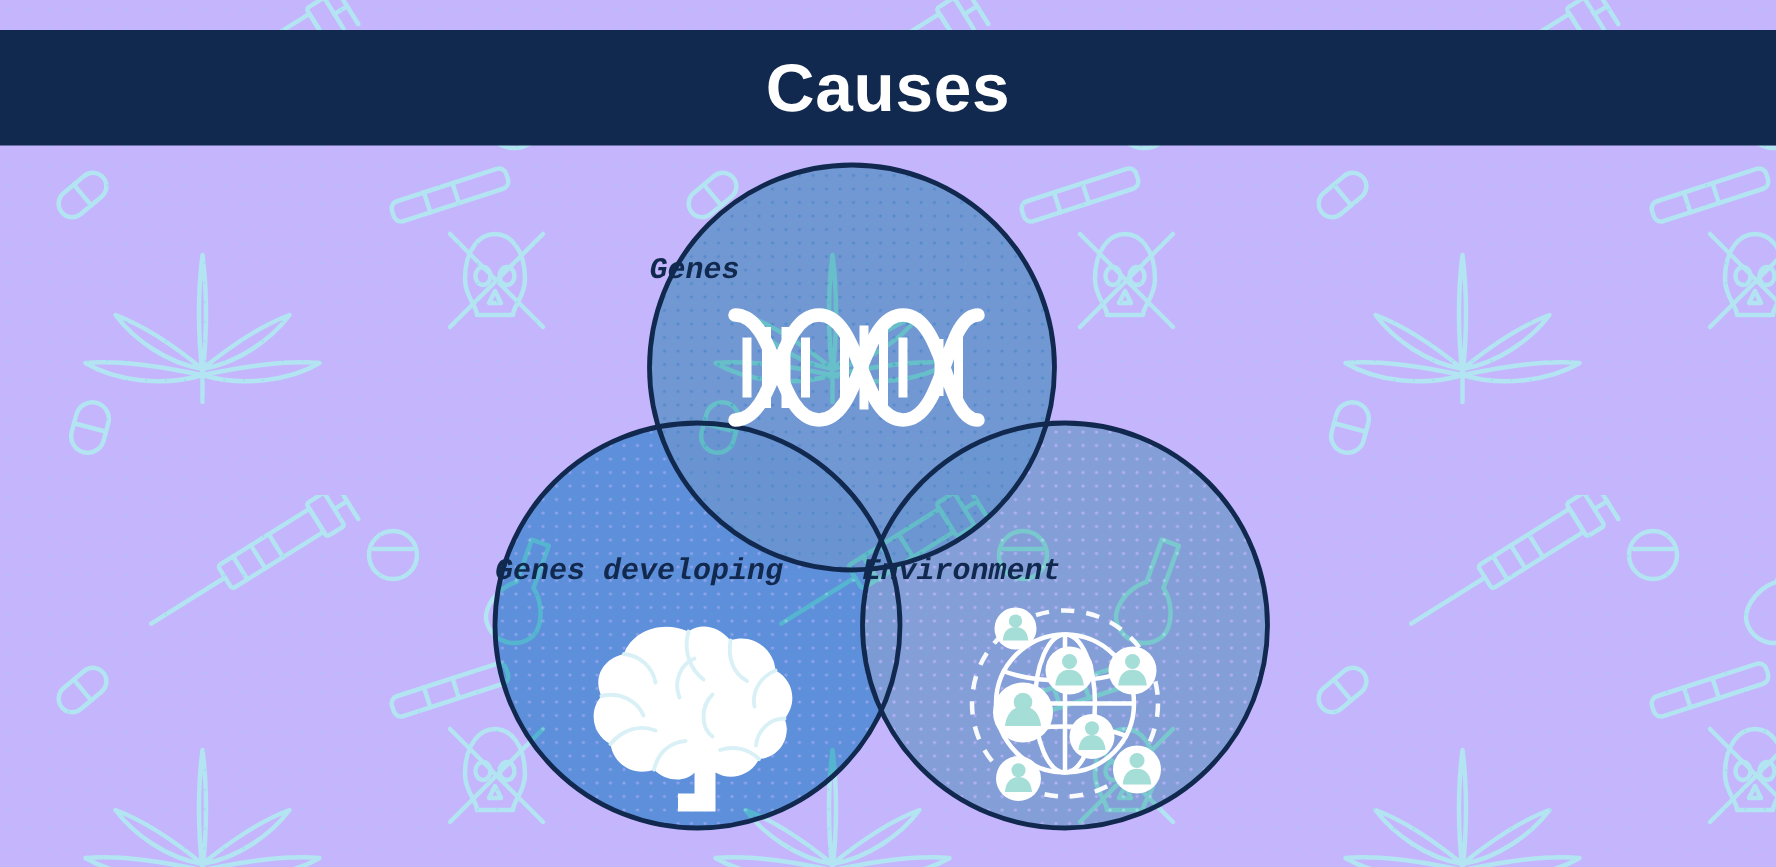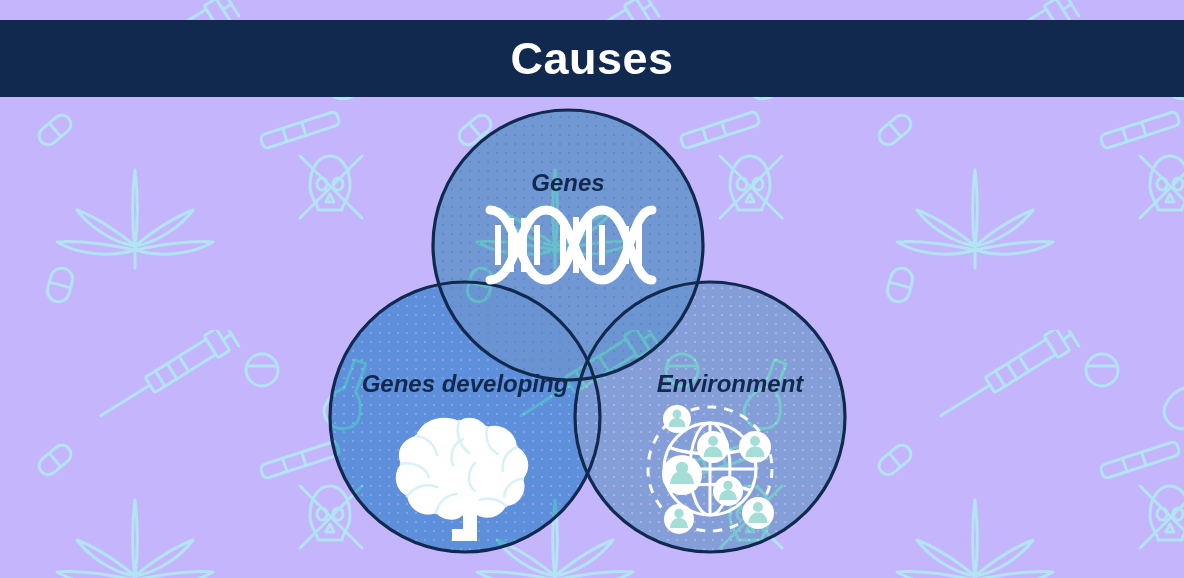--- a/index.html
+++ b/index.html
@@ -69,31 +69,30 @@
 
   .venn-svg {
     position: absolute;
     left: 0;
     top: 0;
   }
 
   .circle-label {
     position: absolute;
     color: #12294f;
-    font-size: 24px;
+    font-size: 20px;
     font-weight: bold;
     font-style: italic;
     white-space: nowrap;
-    text-align: center;
-    font-family: Liberation Sans, sans-serif;
+    font-family: Liberation Mono, monospace;
     line-height: 1;
   }
   .label-genes     { left: 433px; top: 74px;  width: 270px; }
   .label-still     { left: 330px; top: 275px; width: 270px; }
-  .label-env       { left: 595px; top: 275px; width: 270px; }
+  .label-env       { left: 575px; top: 275px; width: 270px; }
 </style>
 </head>
 <body>
 
 <div class="infographic">
 
   <svg class="bg-doodles" width="1184" height="578" viewBox="0 0 1184 578" aria-hidden="true">
     <defs>
       <pattern id="doodlePat" x="0" y="0" width="420" height="330" patternUnits="userSpaceOnUse">
         <g fill="none" stroke="#b2e4f1" stroke-width="3" stroke-linecap="round" stroke-linejoin="round">

